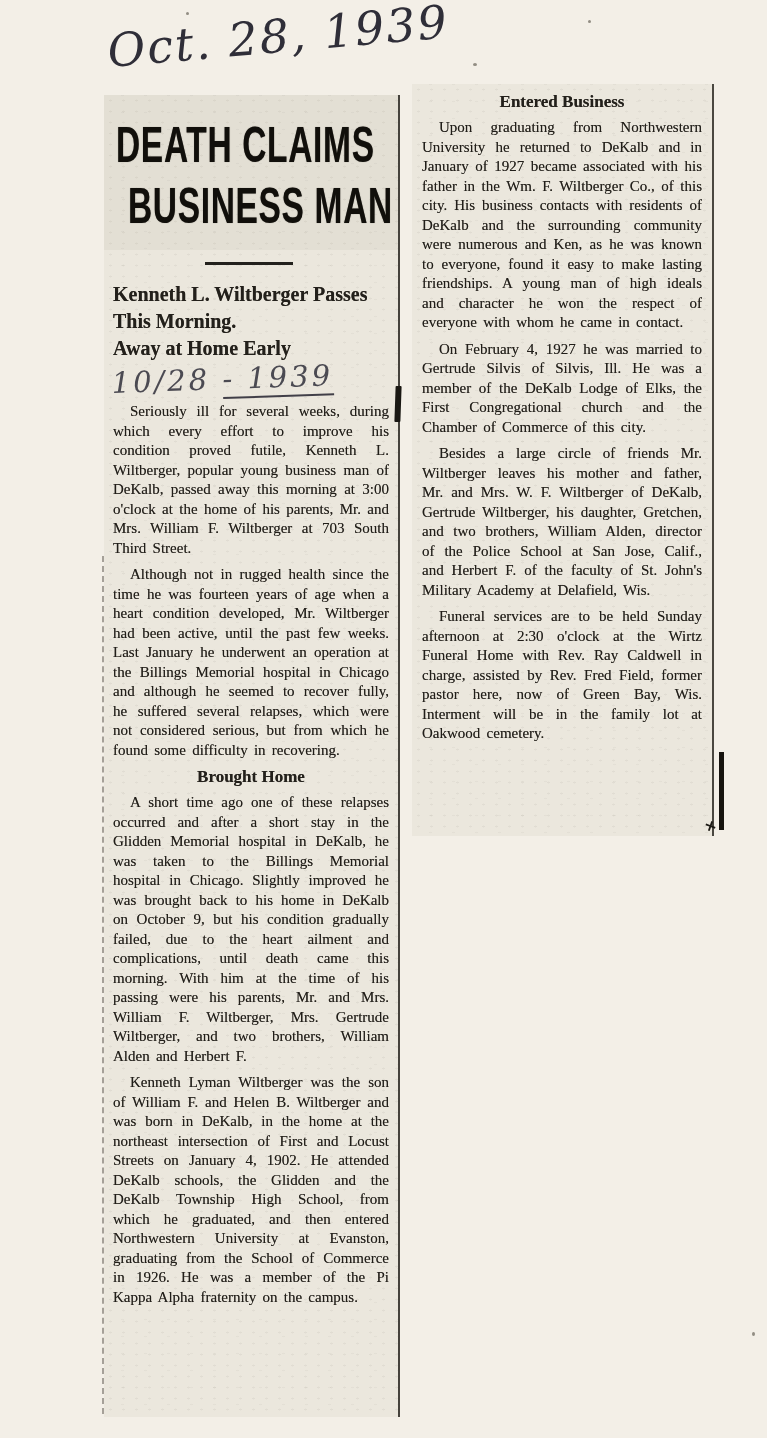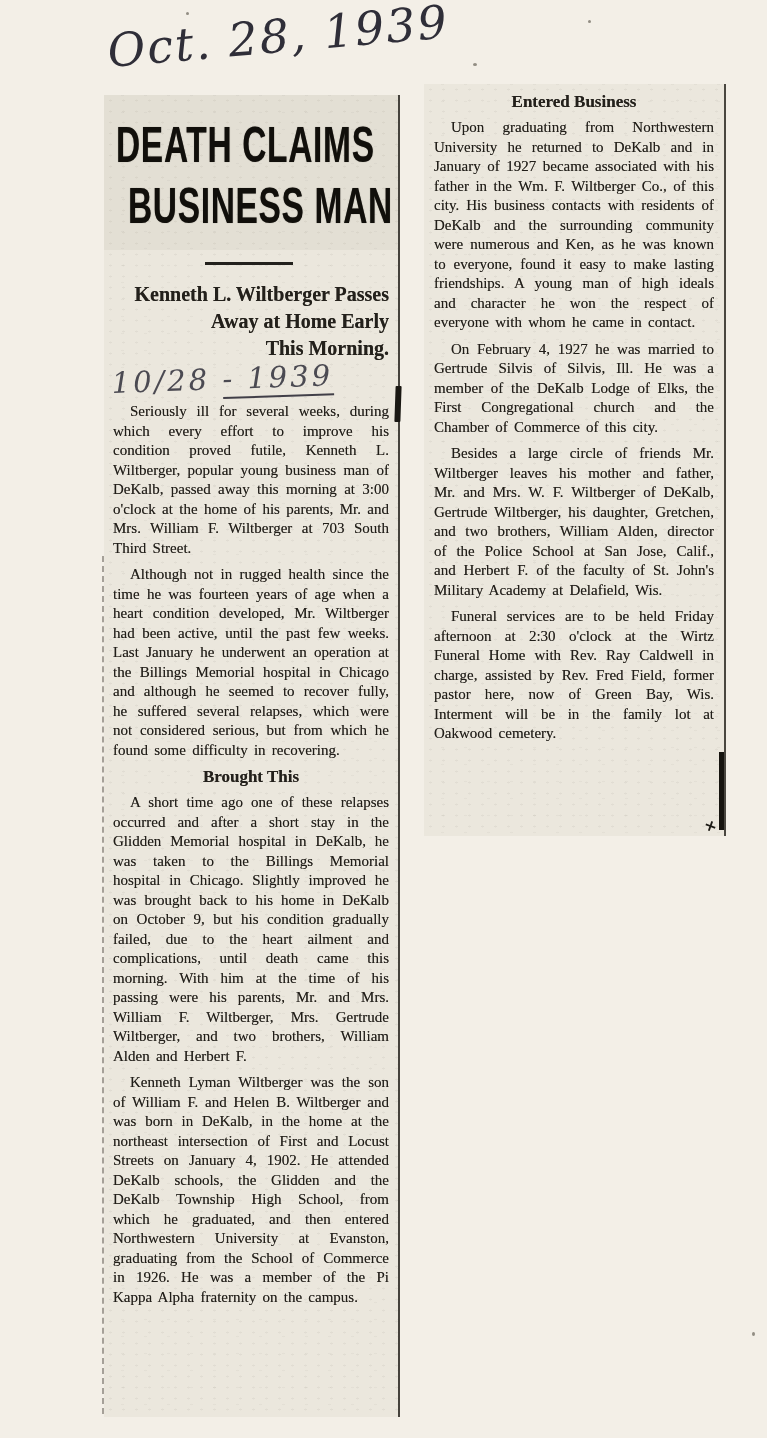--- a/index.html
+++ b/index.html
@@ -17,21 +17,21 @@
     background-position:0 0, 7px 9px;
   }
   
   .col{box-sizing:border-box;position:absolute;background-color:#ebe7dd;}
   .col-left{
     left:104px;top:95px;width:296px;min-height:1322px;
     border-right:2px solid #45423c;
     padding:0 9px 8px 9px;
   }
   .col-right{
-    left:424px;top:84px;width:302px;min-height:752px;
+    left:412px;top:84px;width:302px;min-height:752px;
     border-right:2px solid #4a4740;
     padding:4px 10px 12px 10px;
   }
   
   .headline-block{
     margin:0 -9px;padding:22px 4px 16px 6px;
     background-color:#e3dfd4;
   }
   .hl{
     display:block;font-family:"Liberation Sans", sans-serif;
@@ -39,21 +39,21 @@
     transform:scaleX(0.67);transform-origin:left bottom;
     white-space:nowrap;color:#110f0b;
     text-shadow:0 0 1px rgba(20,16,10,0.55);
   }
   .hl-1{margin-left:6px;}
   .hl-2{margin-left:18px;margin-top:5px;}
   .divider{width:88px;height:3px;background:#23211d;margin:12px 0 0 92px;}
   
   .subhead{
     margin:16px 0 0;font-size:20px;line-height:27px;font-weight:bold;
-    text-align:right;color:#23201b;text-shadow:0 0 0.5px rgba(30,25,20,0.6);font-family:Liberation Serif, serif;
+    text-align:left;color:#23201b;text-shadow:0 0 0.5px rgba(30,25,20,0.6);font-family:Liberation Serif, serif;
   }
   .subhead span{display:block;}
   .sec-head{
     margin:4px 0 6px;font-size:17px;font-weight:bold;text-align:center;
     color:#23201b;text-shadow:0 0 0.5px rgba(30,25,20,0.6);
   }
   
   p.print{
     margin:0 0 7px;font-size:15px;line-height:19.5px;
     text-align:justify;text-indent:17px;word-spacing:2.5px;
@@ -109,45 +109,45 @@
     <h1 style="margin:0;">
       <span class="hl hl-1">DEATH CLAIMS</span>
       <span class="hl hl-2">BUSINESS MAN</span>
     </h1>
   </div>
 
   <div class="divider"></div>
 
   <h2 class="subhead">
     <span>Kenneth L. Wiltberger Passes</span>
+    <span>This Morning.</span>
     <span>Away at Home Early</span>
-    <span>This Morning.</span>
   </h2>
 
   <div class="handwriting inline-date">
     <span>10/28</span>
     <span class="year">- 1939</span>
   </div>
 
   <p class="print">Seriously ill for several weeks, during which every effort to improve his condition proved futile, Kenneth L. Wiltberger, popular young business man of DeKalb, passed away this morning at 3:00 o'clock at the home of his parents, Mr. and Mrs. William F. Wiltberger at 703 South Third Street.</p>
   <p class="print">Although not in rugged health since the time he was fourteen years of age when a heart condition developed, Mr. Wiltberger had been active, until the past few weeks. Last January he underwent an operation at the Billings Memorial hospital in Chicago and although he seemed to recover fully, he suffered several relapses, which were not considered serious, but from which he found some difficulty in recovering.</p>
 
-  <h3 class="sec-head">Brought This</h3>
+  <h3 class="sec-head">Brought Home</h3>
 
   <p class="print">A short time ago one of these relapses occurred and after a short stay in the Glidden Memorial hospital in DeKalb, he was taken to the Billings Memorial hospital in Chicago. Slightly improved he was brought back to his home in DeKalb on October 9, but his condition gradually failed, due to the heart ailment and complications, until death came this morning. With him at the time of his passing were his parents, Mr. and Mrs. William F. Wiltberger, Mrs. Gertrude Wiltberger, and two brothers, William Alden and Herbert F.</p>
   <p class="print">Kenneth Lyman Wiltberger was the son of William F. and Helen B. Wiltberger and was born in DeKalb, in the home at the northeast intersection of First and Locust Streets on January 4, 1902. He attended DeKalb schools, the Glidden and the DeKalb Township High School, from which he graduated, and then entered Northwestern University at Evanston, graduating from the School of Commerce in 1926. He was a member of the Pi Kappa Alpha fraternity on the campus.</p>
 </section>
 
 <section class="col col-right speckle">
   <h3 class="sec-head">Entered Business</h3>
 
   <p class="print">Upon graduating from Northwestern University he returned to DeKalb and in January of 1927 became associated with his father in the Wm. F. Wiltberger Co., of this city.  His business contacts with residents of DeKalb and the surrounding community were numerous and Ken, as he was known to everyone, found it easy to make lasting friendships. A young man of high ideals and character he won the respect of everyone with whom he came in contact.</p>
   <p class="print">On February 4, 1927 he was married to Gertrude Silvis of Silvis, Ill. He was a member of the DeKalb Lodge of Elks, the First Congregational church and the Chamber of Commerce of this city.</p>
   <p class="print">Besides a large circle of friends Mr. Wiltberger leaves his mother and father, Mr. and Mrs. W. F. Wiltberger of DeKalb, Gertrude Wiltberger, his daughter, Gretchen, and two brothers, William Alden, director of the Police School at San Jose, Calif., and Herbert F. of the faculty of St. John's Military Academy at Delafield, Wis.</p>
-  <p class="print">Funeral services are to be held Friday afternoon at 2:30 o'clock at the Wirtz Funeral Home with Rev. Ray Caldwell in charge, assisted by Rev. Fred Field, former pastor here, now of Green Bay, Wis. Interment will be in the family lot at Oakwood cemetery.</p>
+  <p class="print">Funeral services are to be held Sunday afternoon at 2:30 o'clock at the Wirtz Funeral Home with Rev. Ray Caldwell in charge, assisted by Rev. Fred Field, former pastor here, now of Green Bay, Wis. Interment will be in the family lot at Oakwood cemetery.</p>
 </section>
 
 <div class="rule-left-dashed"></div>
 <div class="ink-blot"></div>
 <div class="rule-heavy"></div>
 <div class="end-mark">+</div>
 <div class="speck s1"></div>
 <div class="speck s2"></div>
 <div class="speck s3"></div>
 <div class="speck s4"></div>

